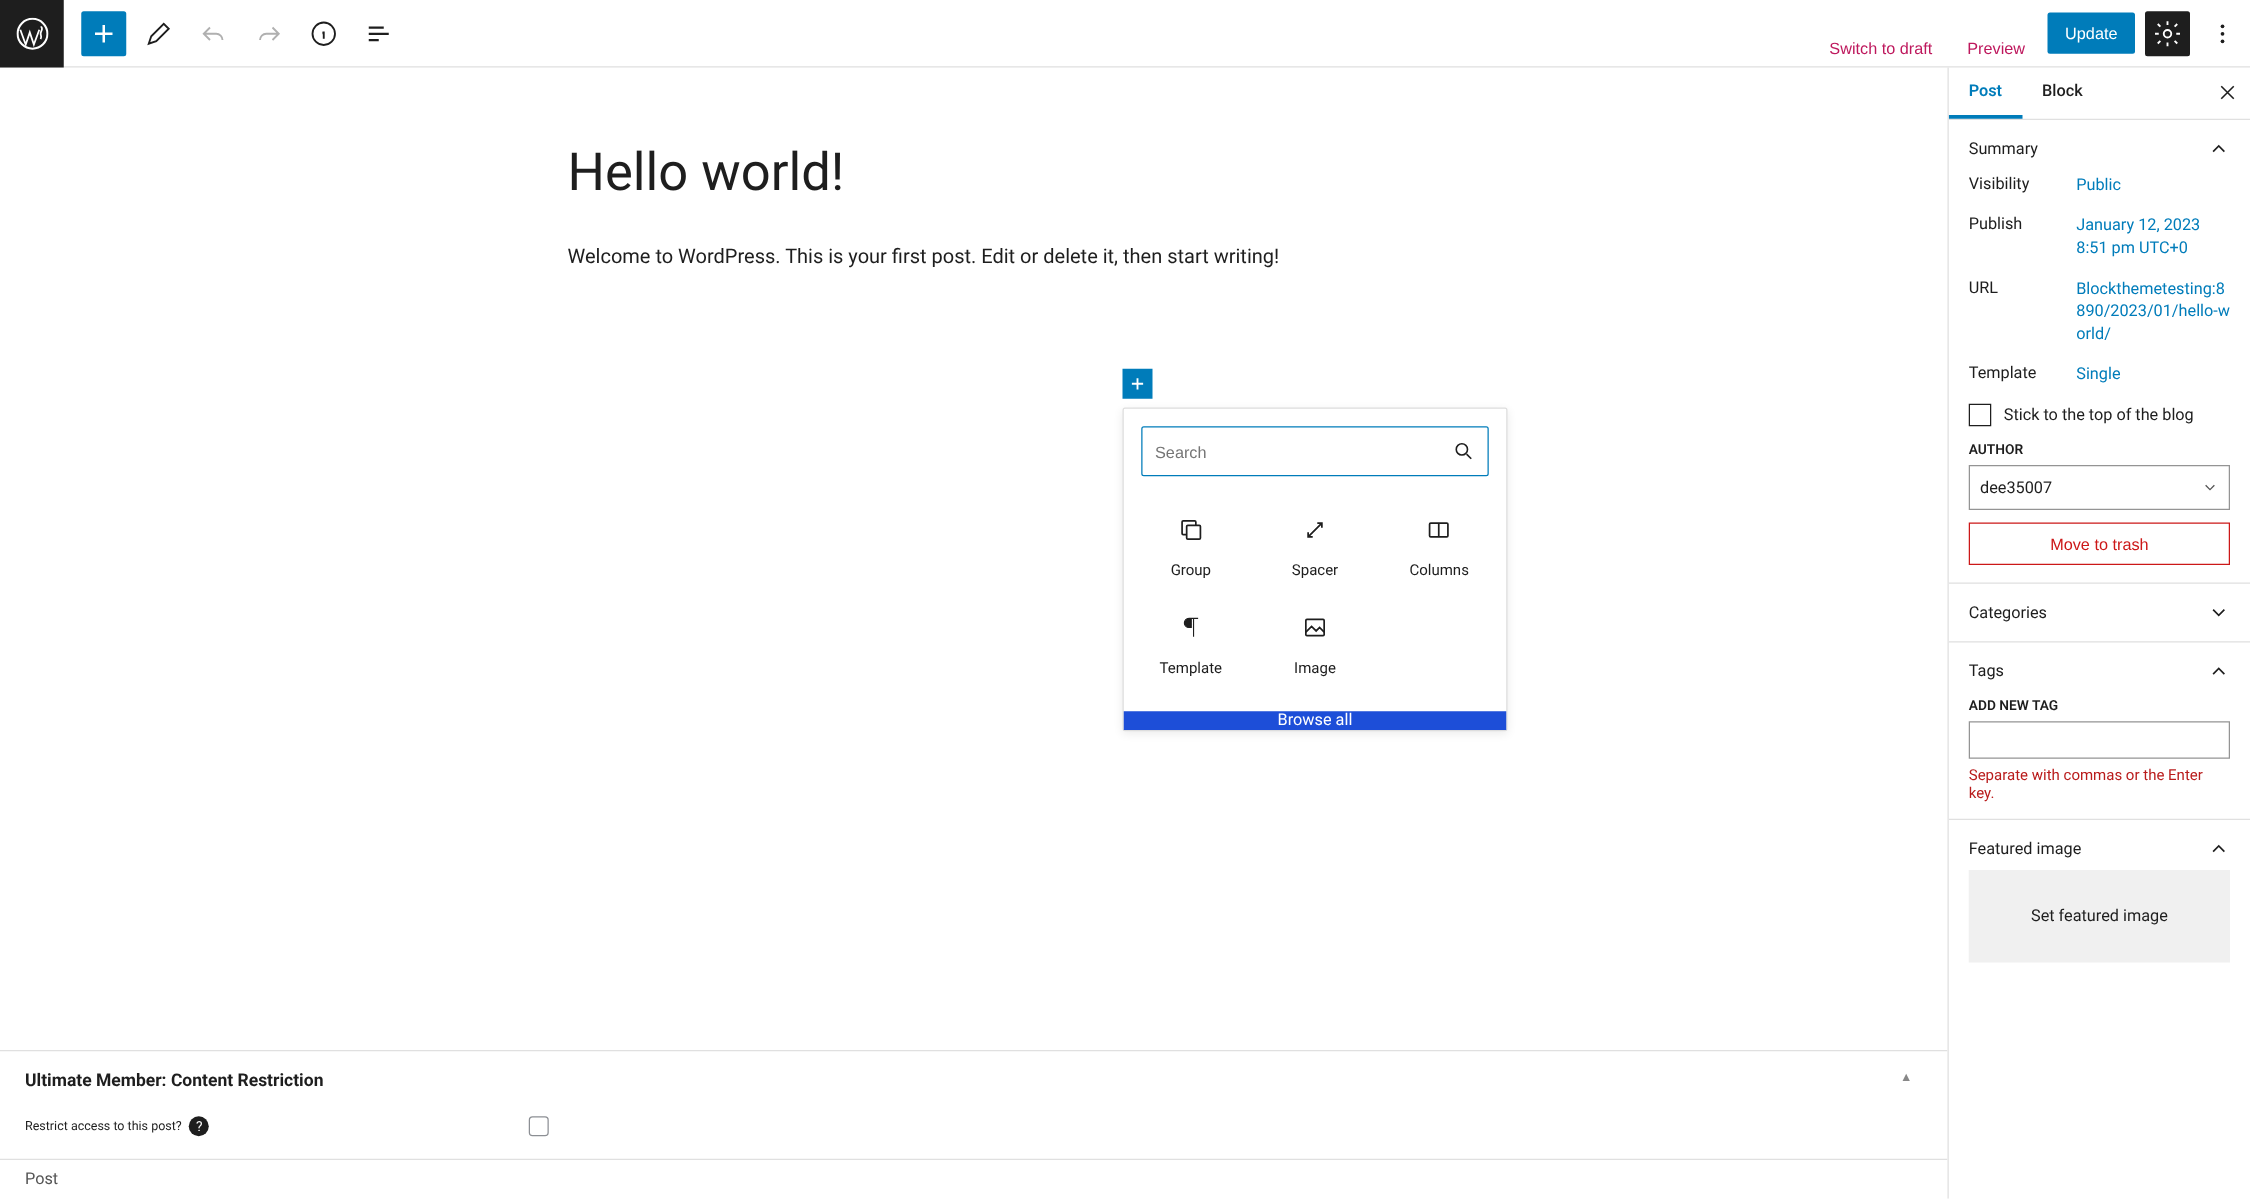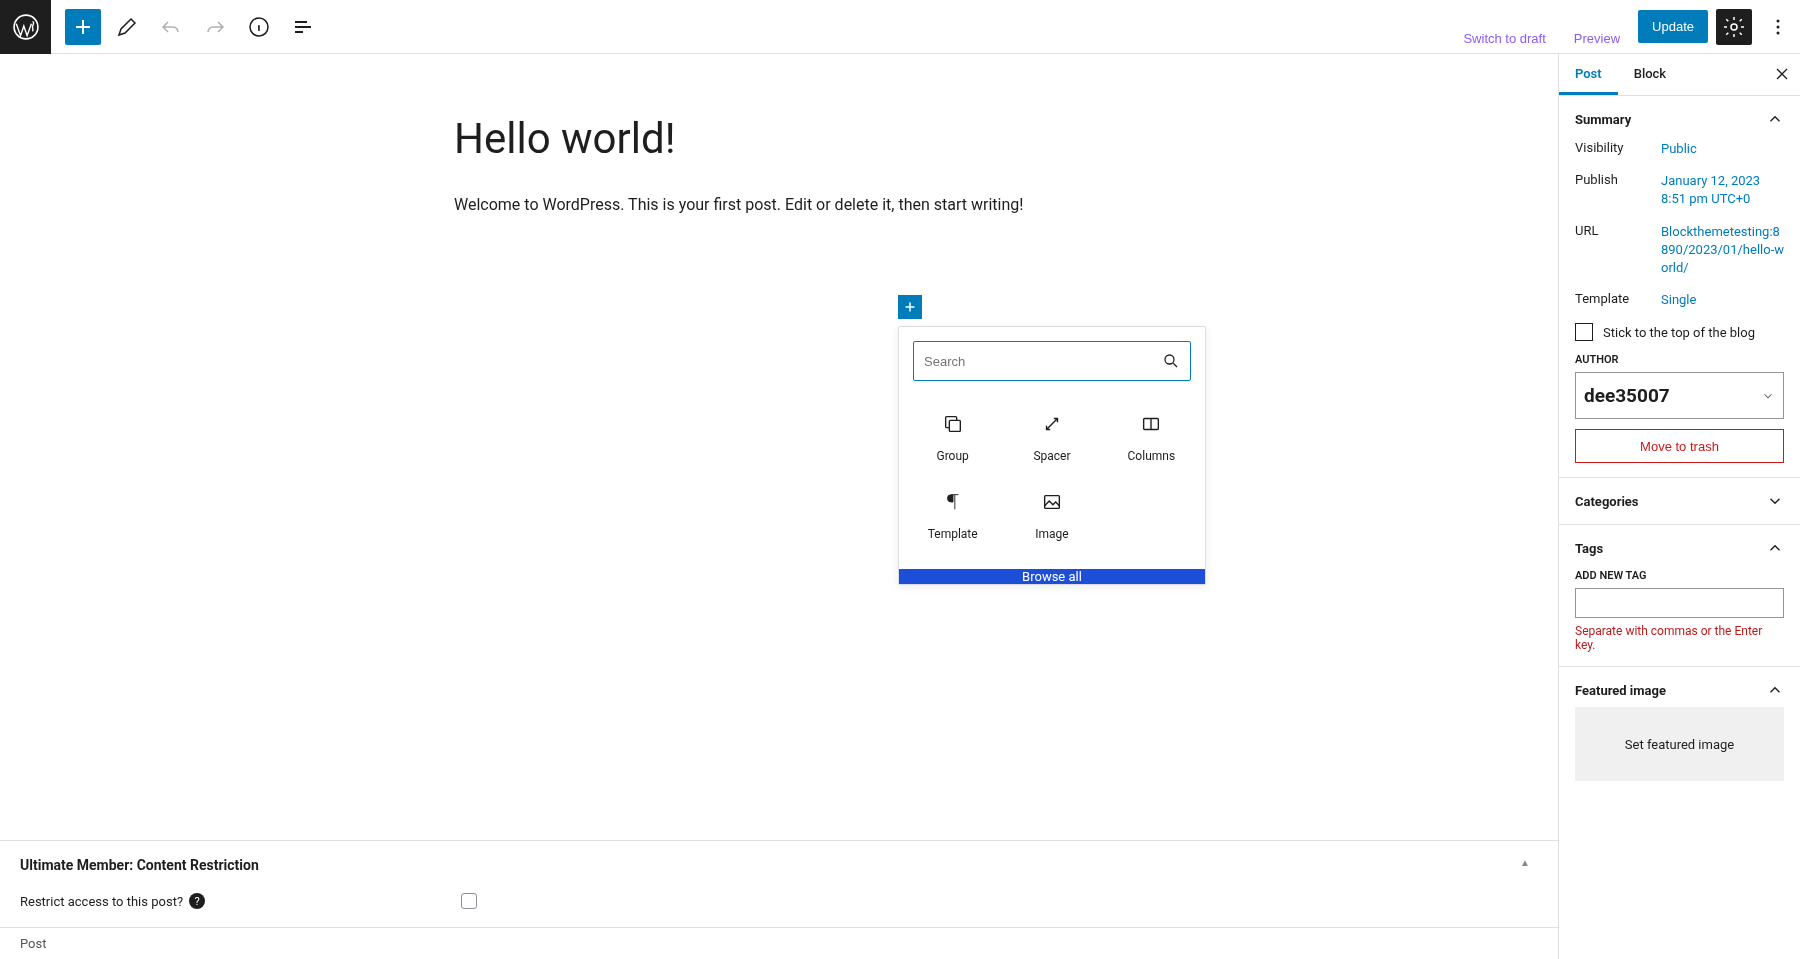--- a/index.html
+++ b/index.html
@@ -10,21 +10,21 @@
 .wp-logo { width: 51px; height: 54px; background: #1e1e1e; display: flex; align-items: center; justify-content: center; margin-right: 6px; }
 .wp-logo svg { width: 26px; height: 26px; fill: #fff; }
 .icon-btn { width: 36px; height: 36px; display: flex; align-items: center; justify-content: center; border: none; background: transparent; cursor: pointer; border-radius: 2px; }
 .icon-btn svg { width: 24px; height: 24px; }
 .icon-btn.primary { background: #007cba; }
 .icon-btn.primary svg { stroke: #fff; fill: #fff; }
 .icon-btn.dark { background: #1e1e1e; }
 .icon-btn.dark svg { fill: #fff; stroke: #fff; }
 .icon-btn.disabled svg { stroke: #b0b0b0; fill: #b0b0b0; }
 .toolbar-right { margin-left: auto; display: flex; align-items: center; gap: 8px; padding-right: 4px; }
-.link-btn { background: transparent; border: none; color: #8b5cf6; font-size: 13px; padding: 8px 10px; cursor: pointer; margin-top: 24px; }
+.link-btn { background: transparent; border: none; color: #be185d; font-size: 13px; padding: 8px 10px; cursor: pointer; margin-top: 24px; }
 .btn-primary { background: #007cba; color: #fff; border: none; padding: 9px 14px; font-size: 13px; border-radius: 2px; cursor: pointer; }
 
 .main { display: flex; height: calc(100vh - 54px); }
 .editor { flex: 1; overflow: auto; position: relative; }
 .content { width: 650px; margin: 60px auto 0; }
 .title { font-size: 42px; font-weight: 400; margin-bottom: 30px; }
 .para { font-size: 16px; line-height: 1.5; }
 
 .inserter-btn { position: absolute; top: 241px; left: 898px; width: 24px; height: 24px; background: #007cba; display: flex; align-items: center; justify-content: center; cursor: pointer; }
 .inserter-btn svg { width: 18px; height: 18px; stroke: #fff; }
@@ -36,41 +36,41 @@
 .blocks-grid { display: grid; grid-template-columns: repeat(3, 1fr); padding: 4px 4px 14px; }
 .block-item { display: flex; flex-direction: column; align-items: center; padding: 14px 4px; cursor: pointer; gap: 14px; }
 .block-item svg { width: 22px; height: 22px; }
 .block-label { font-size: 12px; }
 .browse-all { background: #1d4ed8; color: #fff; text-align: center; font-size: 13px; cursor: pointer; }
 
 .meta-box { border-top: 1px solid #e0e0e0; padding: 0 20px; }
 .meta-header { padding: 16px 0; font-size: 14px; font-weight: 700; position: relative; }
 .meta-header .tri { position: absolute; right: 8px; color: #888; font-size: 10px; }
 .meta-body { padding: 4px 0 18px; display: flex; align-items: center; gap: 6px; }
-.meta-label { font-size: 13px; }
+.meta-label { font-size: 10px; }
 .help-icon { width: 16px; height: 16px; border-radius: 50%; background: #1e1e1e; color: #fff; font-size: 11px; display: flex; align-items: center; justify-content: center; }
 .meta-checkbox { margin-left: 250px; width: 16px; height: 16px; border: 1px solid #8c8f94; border-radius: 3px; }
 .footer { border-top: 1px solid #e0e0e0; padding: 8px 20px; font-size: 13px; color: #555; }
 
 .sidebar { width: 242px; border-left: 1px solid #e0e0e0; overflow-y: auto; }
 .tabs { display: flex; border-bottom: 1px solid #e0e0e0; position: relative; height: 42px; }
 .tab { padding: 12px 16px; font-size: 13px; cursor: pointer; font-weight: 500; }
 .tab.active { border-bottom: 3px solid #007cba; color: #007cba; font-weight: 600; }
 .close-panel { position: absolute; right: 8px; top: 10px; cursor: pointer; }
 
 .panel { border-bottom: 1px solid #e0e0e0; padding: 14px 16px; }
-.panel-header { display: flex; align-items: center; justify-content: space-between; font-size: 13px; font-weight: 700; cursor: pointer; }
+.panel-header { display: flex; align-items: center; justify-content: space-between; font-size: 13px; font-weight: 400; cursor: pointer; }
 .panel-body { margin-top: 12px; }
 .row { display: flex; margin-bottom: 14px; font-size: 13px; }
 .row-label { width: 86px; color: #1e1e1e; }
 .row-value { color: #007cba; flex: 1; cursor: pointer; line-height: 1.4; }
 .checkbox-row { display: flex; align-items: center; gap: 10px; margin-bottom: 12px; }
 .checkbox-row .cb { width: 18px; height: 18px; border: 1.5px solid #1e1e1e; }
 .section-label { font-size: 11px; font-weight: 600; text-transform: uppercase; color: #1e1e1e; margin-bottom: 6px; }
-.select-wrap { border: 1px solid #949494; height: 47px; display: flex; align-items: center; padding: 0 8px; justify-content: space-between; font-size: 19px; margin-bottom: 10px; font-weight: bold; }
+.select-wrap { border: 1px solid #949494; height: 36px; display: flex; align-items: center; padding: 0 8px; justify-content: space-between; font-size: 13px; margin-bottom: 10px; }
 .trash-btn { border: 1px solid #cc1818; color: #cc1818; background: #fff; width: 100%; height: 34px; font-size: 13px; cursor: pointer; }
 .text-input { border: 1px solid #949494; height: 30px; width: 100%; padding: 0 6px; font-size: 13px; margin-bottom: 6px; }
 .hint { font-size: 12px; color: #b91c1c; }
 .featured { background: #f0f0f0; height: 74px; display: flex; align-items: center; justify-content: center; font-size: 13px; cursor: pointer; margin-top: 8px; }
 </style>
 </head>
 <body>
 
 <div class="toolbar">
   <div class="toolbar-left">

